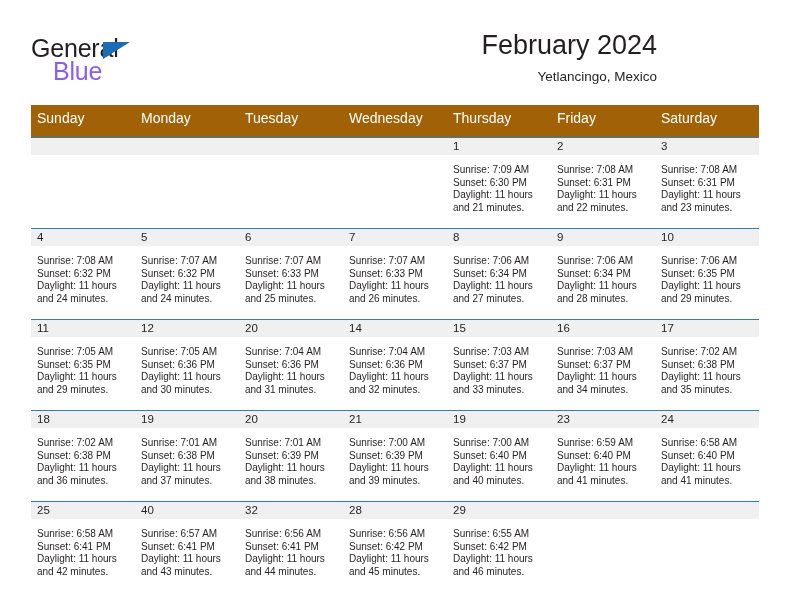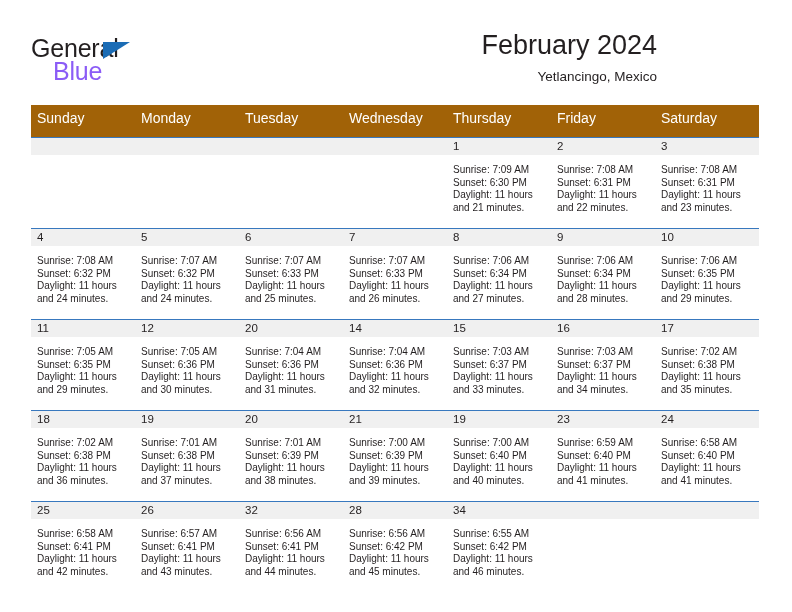--- a/index.html
+++ b/index.html
@@ -495,21 +495,21 @@
           <div class="detail">
             <div>Sunrise: 6:58 AM</div>
             <div>Sunset: 6:41 PM</div>
             <div>Daylight: 11 hours</div>
             <div>and 42 minutes.</div>
           </div>
             </div>
           </td>
         <td>
             <div class="cell-inner">
-          <div class="daynum-band">26</div>
+          <div class="daynum-band">40</div>
           <div class="detail">
             <div>Sunrise: 6:57 AM</div>
             <div>Sunset: 6:41 PM</div>
             <div>Daylight: 11 hours</div>
             <div>and 43 minutes.</div>
           </div>
             </div>
           </td>
         <td>
             <div class="cell-inner">
@@ -528,21 +528,21 @@
           <div class="detail">
             <div>Sunrise: 6:56 AM</div>
             <div>Sunset: 6:42 PM</div>
             <div>Daylight: 11 hours</div>
             <div>and 45 minutes.</div>
           </div>
             </div>
           </td>
         <td>
             <div class="cell-inner">
-          <div class="daynum-band">34</div>
+          <div class="daynum-band">29</div>
           <div class="detail">
             <div>Sunrise: 6:55 AM</div>
             <div>Sunset: 6:42 PM</div>
             <div>Daylight: 11 hours</div>
             <div>and 46 minutes.</div>
           </div>
             </div>
           </td>
         <td>
             <div class="cell-inner">

